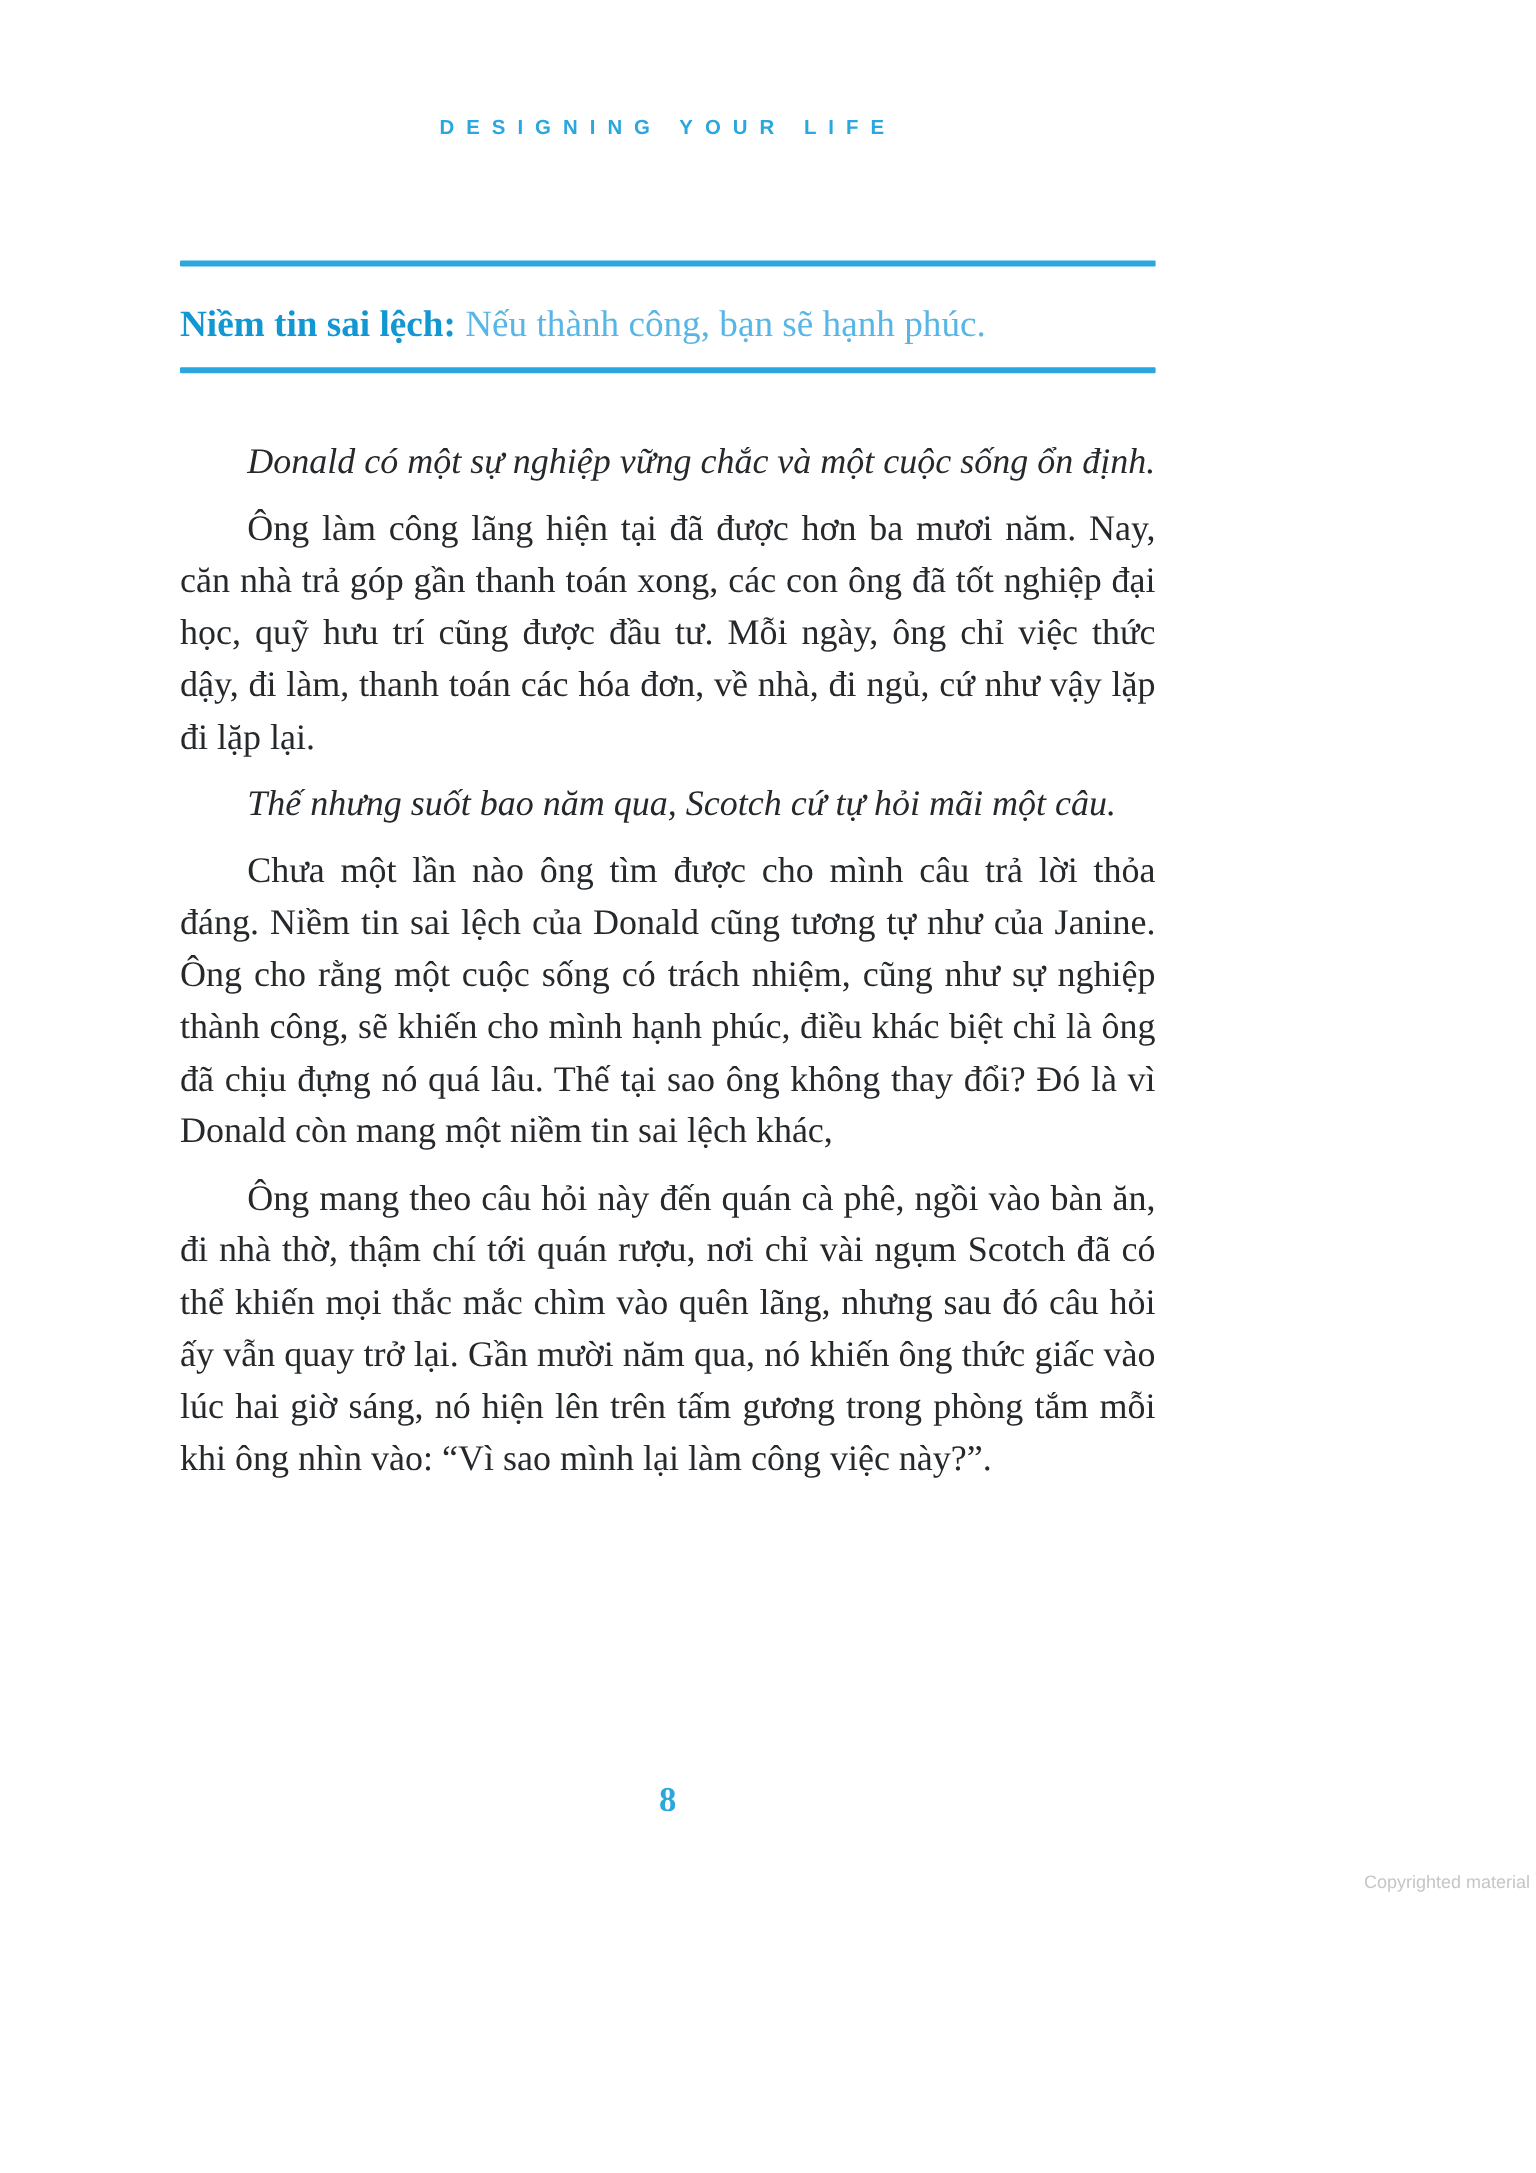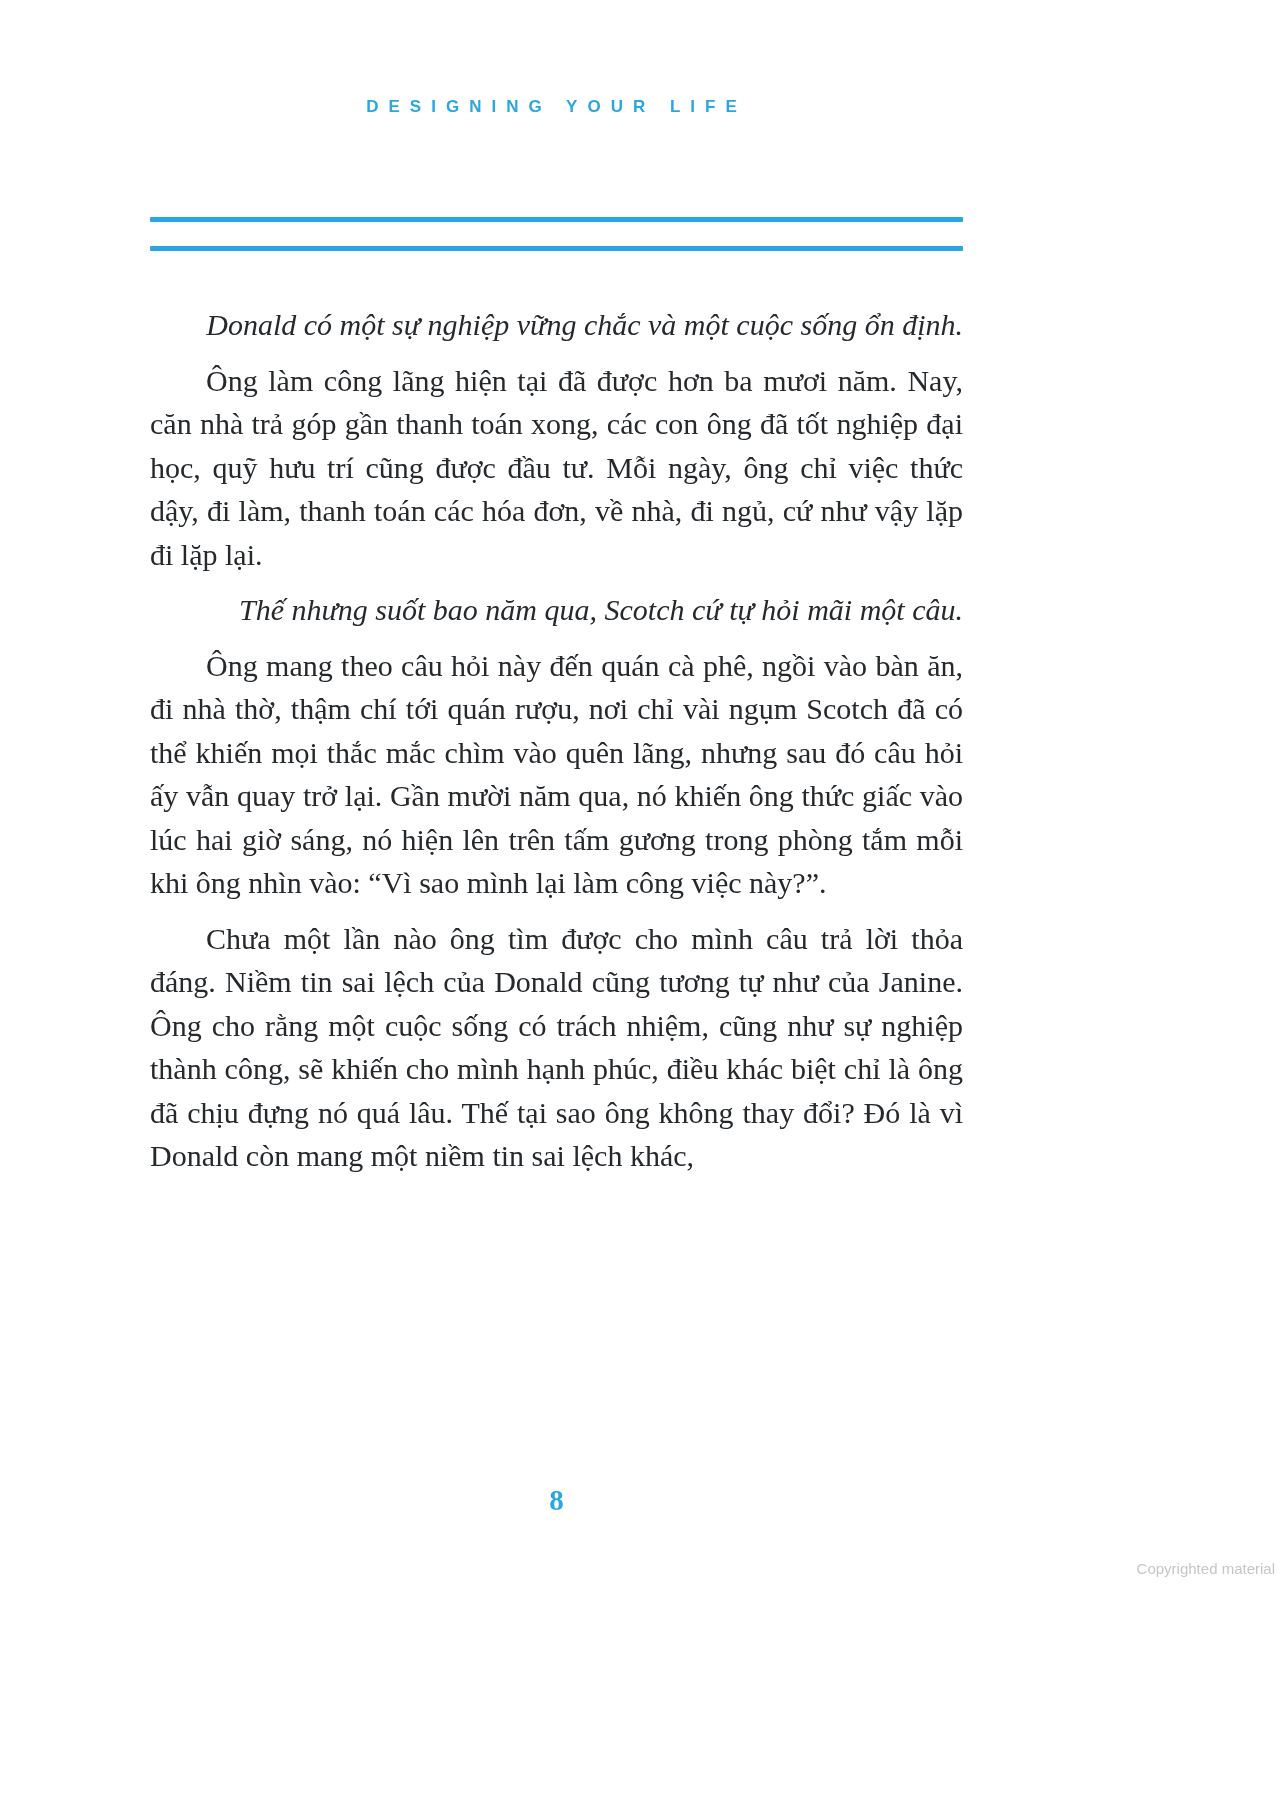--- a/index.html
+++ b/index.html
@@ -62,21 +62,21 @@
     font-size: 30px;
     line-height: 43.5px;
   }
   .body-text p {
     margin: 0 0 12px 0;
     text-indent: 56px;
     text-align: justify;
   }
   .body-text p.italic {
     font-style: italic;
-    text-align: right;
+    text-align: left;
   }
   .page-number {
     position: absolute;
     left: 150px;
     top: 1484px;
     width: 813px;
     text-align: center;
     font-weight: 700;
     font-size: 29px;
     color: #2aa7de;
@@ -94,29 +94,33 @@
 <body>
 
 <div class="page">
   <div class="column">
 
     <div class="running-head">DESIGNING YOUR LIFE</div>
 
     <div class="rule top"></div>
 
     <div class="callout">
+      <p>
+        <span class="label">Niềm tin sai lệch:</span>
+        <span class="light">Nếu thành công, bạn sẽ hạnh phúc.</span>
+      </p>
     </div>
 
     <div class="rule bottom"></div>
 
     <div class="body-text">
       <p class="italic">Donald có một sự nghiệp vững chắc và một cuộc sống ổn định.</p>
       <p>Ông làm công lãng hiện tại đã được hơn ba mươi năm. Nay, căn nhà trả góp gần thanh toán xong, các con ông đã tốt nghiệp đại học, quỹ hưu trí cũng được đầu tư. Mỗi ngày, ông chỉ việc thức dậy, đi làm, thanh toán các hóa đơn, về nhà, đi ngủ, cứ như vậy lặp đi lặp lại.</p>
       <p class="italic">Thế nhưng suốt bao năm qua, Scotch cứ tự hỏi mãi một câu.</p>
+      <p>Chưa một lần nào ông tìm được cho mình câu trả lời thỏa đáng. Niềm tin sai lệch của Donald cũng tương tự như của Janine. Ông cho rằng một cuộc sống có trách nhiệm, cũng như sự nghiệp thành công, sẽ khiến cho mình hạnh phúc, điều khác biệt chỉ là ông đã chịu đựng nó quá lâu. Thế tại sao ông không thay đổi? Đó là vì Donald còn mang một niềm tin sai lệch khác,</p>
       <p>Ông mang theo câu hỏi này đến quán cà phê, ngồi vào bàn ăn, đi nhà thờ, thậm chí tới quán rượu, nơi chỉ vài ngụm Scotch đã có thể khiến mọi thắc mắc chìm vào quên lãng, nhưng sau đó câu hỏi ấy vẫn quay trở lại. Gần mười năm qua, nó khiến ông thức giấc vào lúc hai giờ sáng, nó hiện lên trên tấm gương trong phòng tắm mỗi khi ông nhìn vào: “Vì sao mình lại làm công việc này?”.</p>
-      <p>Chưa một lần nào ông tìm được cho mình câu trả lời thỏa đáng. Niềm tin sai lệch của Donald cũng tương tự như của Janine. Ông cho rằng một cuộc sống có trách nhiệm, cũng như sự nghiệp thành công, sẽ khiến cho mình hạnh phúc, điều khác biệt chỉ là ông đã chịu đựng nó quá lâu. Thế tại sao ông không thay đổi? Đó là vì Donald còn mang một niềm tin sai lệch khác,</p>
     </div>
   </div>
 
   <div class="page-number">8</div>
 
   <div class="watermark">Copyrighted material</div>
 </div>
 
 </body></html>

